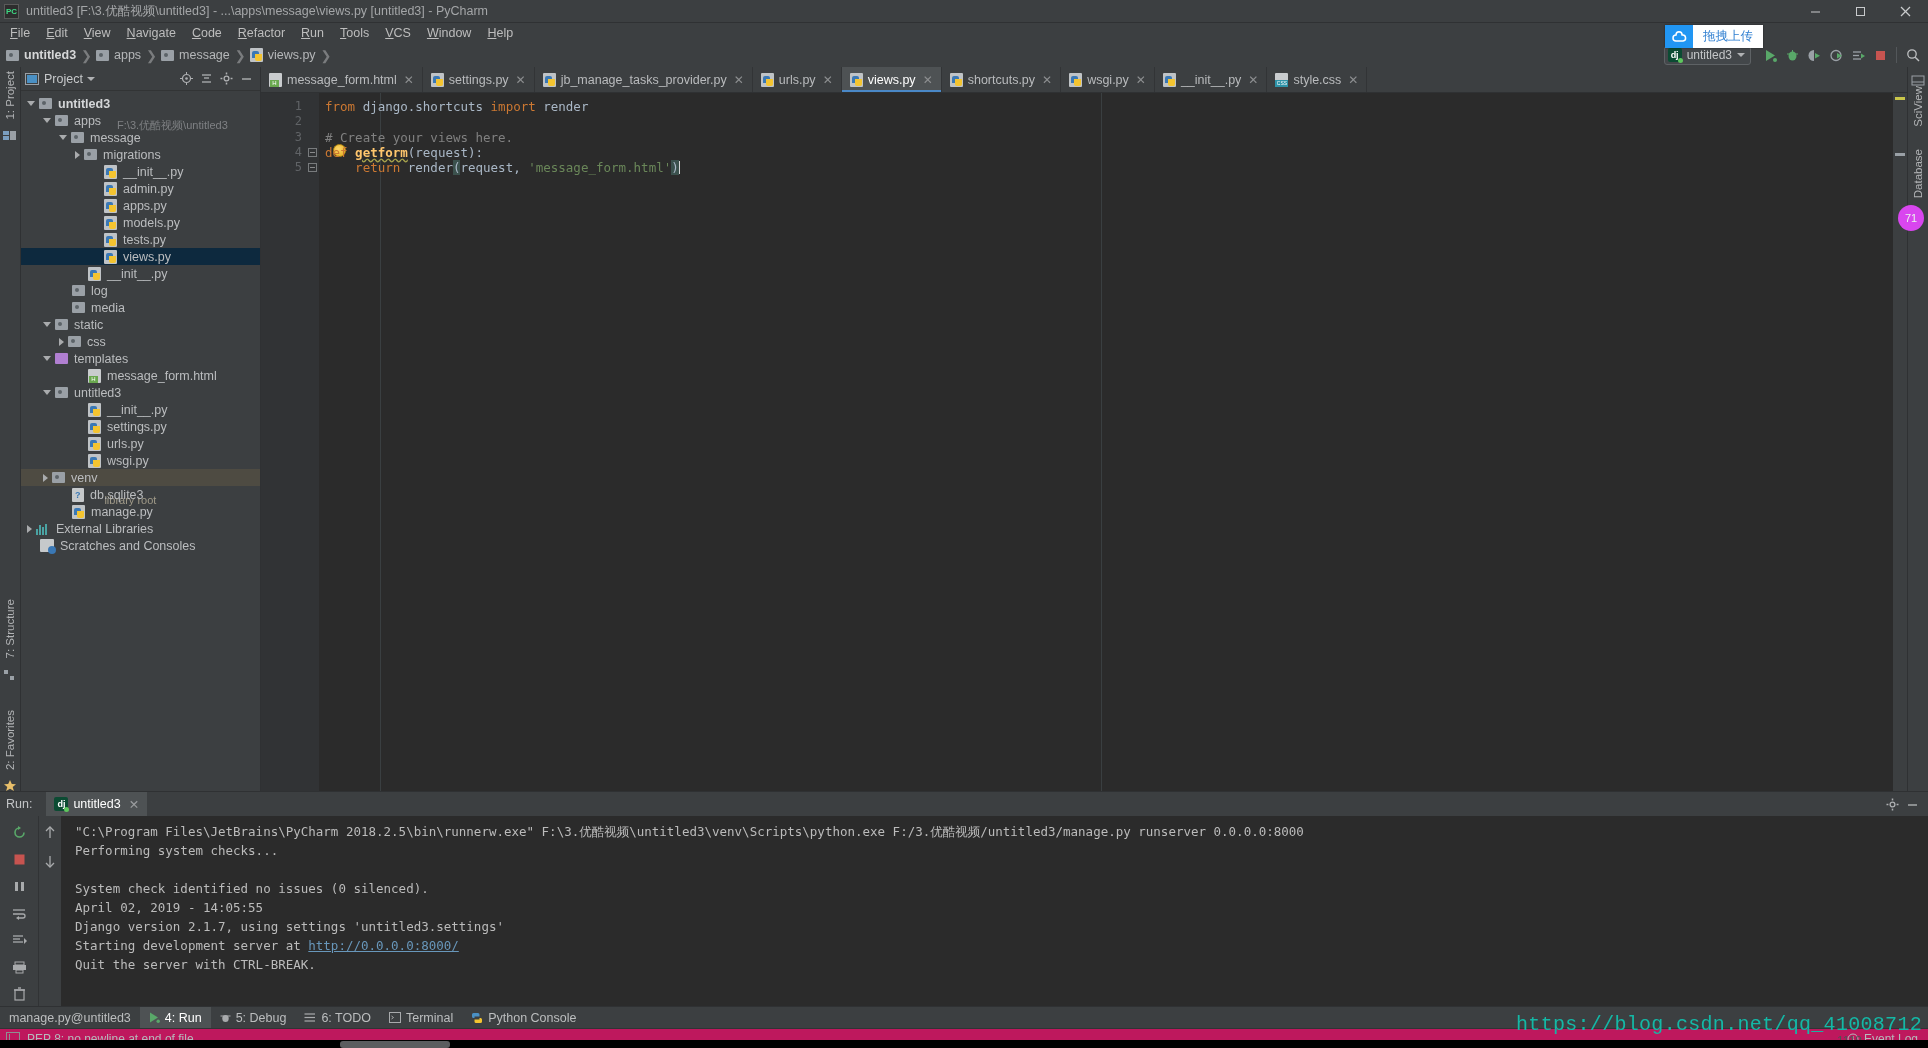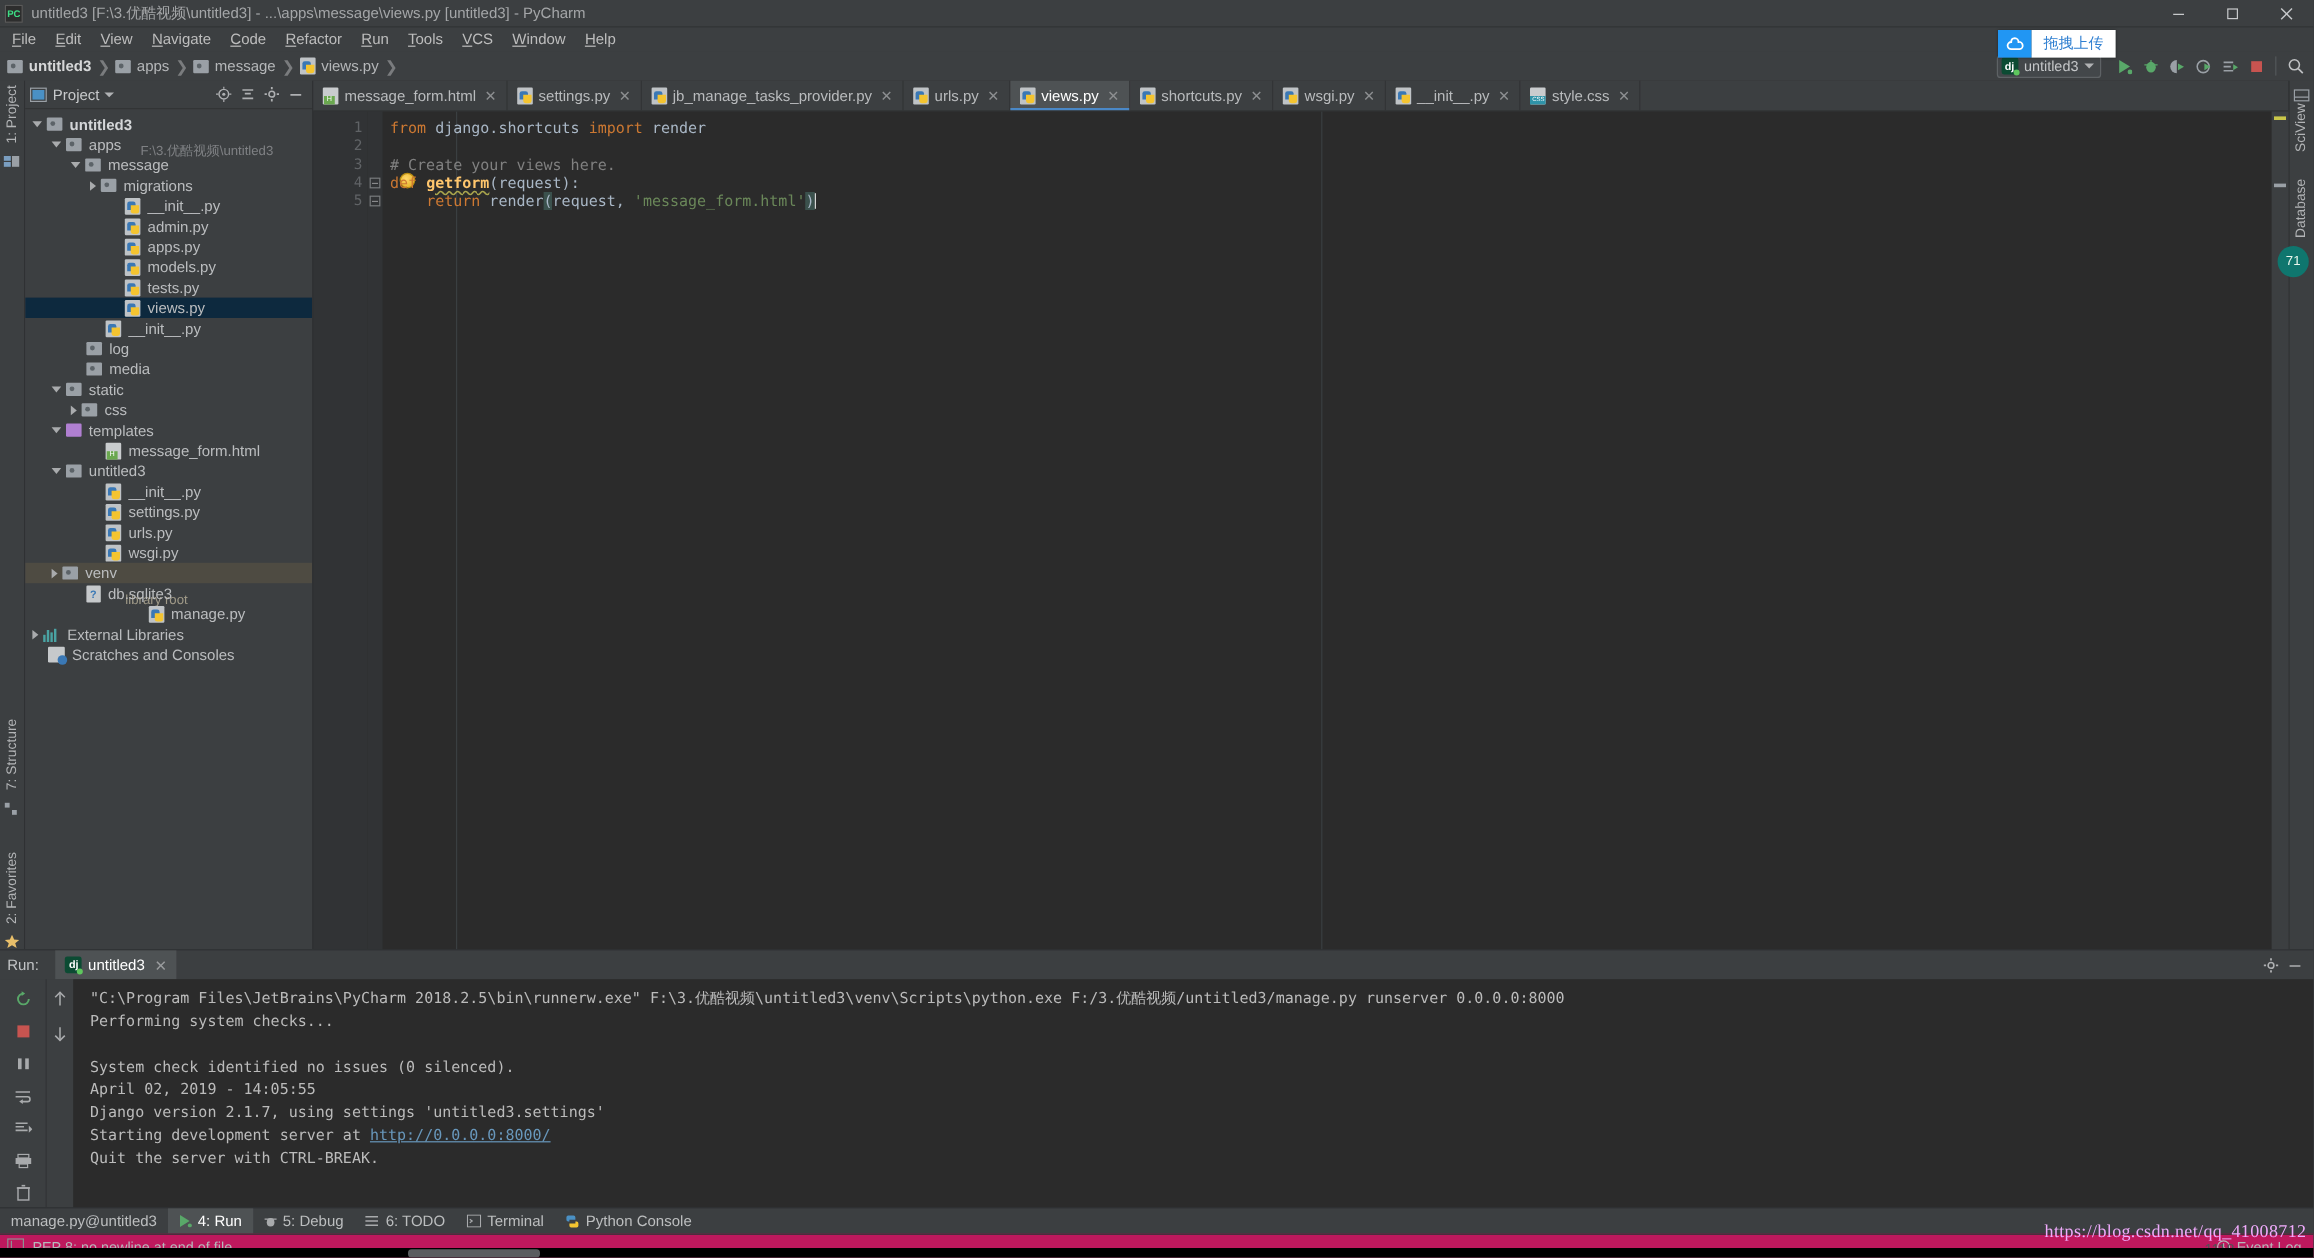--- a/index.html
+++ b/index.html
@@ -261,29 +261,29 @@
     height: 20px; background: #be185d; display: flex; align-items: center; flex: 0 0 20px;
     border-top: 1px solid #313335; padding-left: 6px; font-size: 12px; color: #b7b9bb;
     position: relative;
   }
   .statusbar .sb-ic { width: 14px; height: 14px; margin-right: 7px; border: 1px solid #8e9092; position: relative; }
   .statusbar .sb-ic::after { content:''; position:absolute; left:2px; top:1px; width:1px; bottom:1px; background:#8e9092; }
   .sb-right { margin-left: auto; display: flex; align-items: center; padding-right: 10px; }
 
   
   .watermark {
-    position: absolute; right: 6px; bottom: 12px; font-size: 15px; color: #f0abfc;
-    font-family: Liberation Serif, serif; z-index: 50; letter-spacing: .3px;
+    position: absolute; right: 6px; bottom: 12px; font-size: 20px; color: #14b8a6;
+    font-family: Liberation Mono, monospace; z-index: 50; letter-spacing: .3px;
   }
   .watermark2 { position: absolute; right: 66px; bottom: 0px; font-size: 12px; color: #4f5254; z-index: 50; }
 
   
   .float-badge {
     position: absolute; right: 4px; top: 205px; width: 26px; height: 26px; border-radius: 50%;
-    background: #0f766e; color: #eaf6ec; font-size: 11px; display: flex; align-items: center;
+    background: #d946ef; color: #eaf6ec; font-size: 11px; display: flex; align-items: center;
     justify-content: center; z-index: 45;
   }
   .scrollbar-h {
     position: absolute; left: 340px; bottom: 0; width: 110px; height: 7px; background: #5a5d5f;
     border-radius: 3px; z-index: 60;
   }
   .bottom-black { position:absolute; left:0; right:0; bottom:0; height:8px; background:#000; z-index:55;}
 </style>
 </head>
 <body>
@@ -600,21 +600,21 @@
             <span class="arrow collapsed"></span>
             <div class="folder-ic"></div>
             <span class="label">venv</span>
             <span class="hint lib">library root</span>
           </div>
           <div class="row" style="padding-left: 38px;">
             <span class="arrow none"></span>
             <div class="db-ic"></div>
             <span class="label">db.sqlite3</span>
           </div>
-          <div class="row" style="padding-left: 38px; justify-content: center;">
+          <div class="row" style="padding-left: 38px;">
             <span class="arrow none"></span>
             <div class="py-ic"></div>
             <span class="label">manage.py</span>
           </div>
           <div class="row" style="padding-left: 6px;">
             <span class="arrow collapsed"></span>
             <div class="lib-ic">
               <i style="height:6px"></i>
               <i style="height:10px"></i>
               <i style="height:8px"></i>

